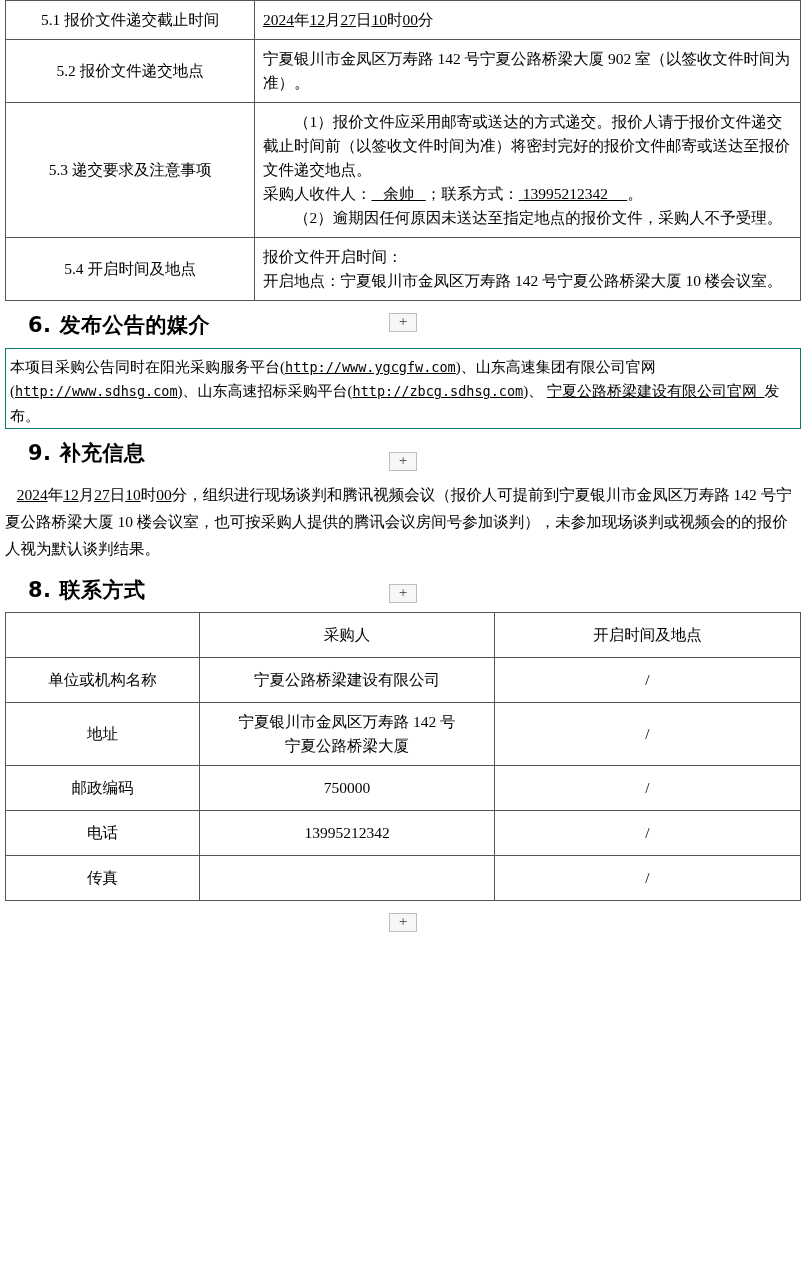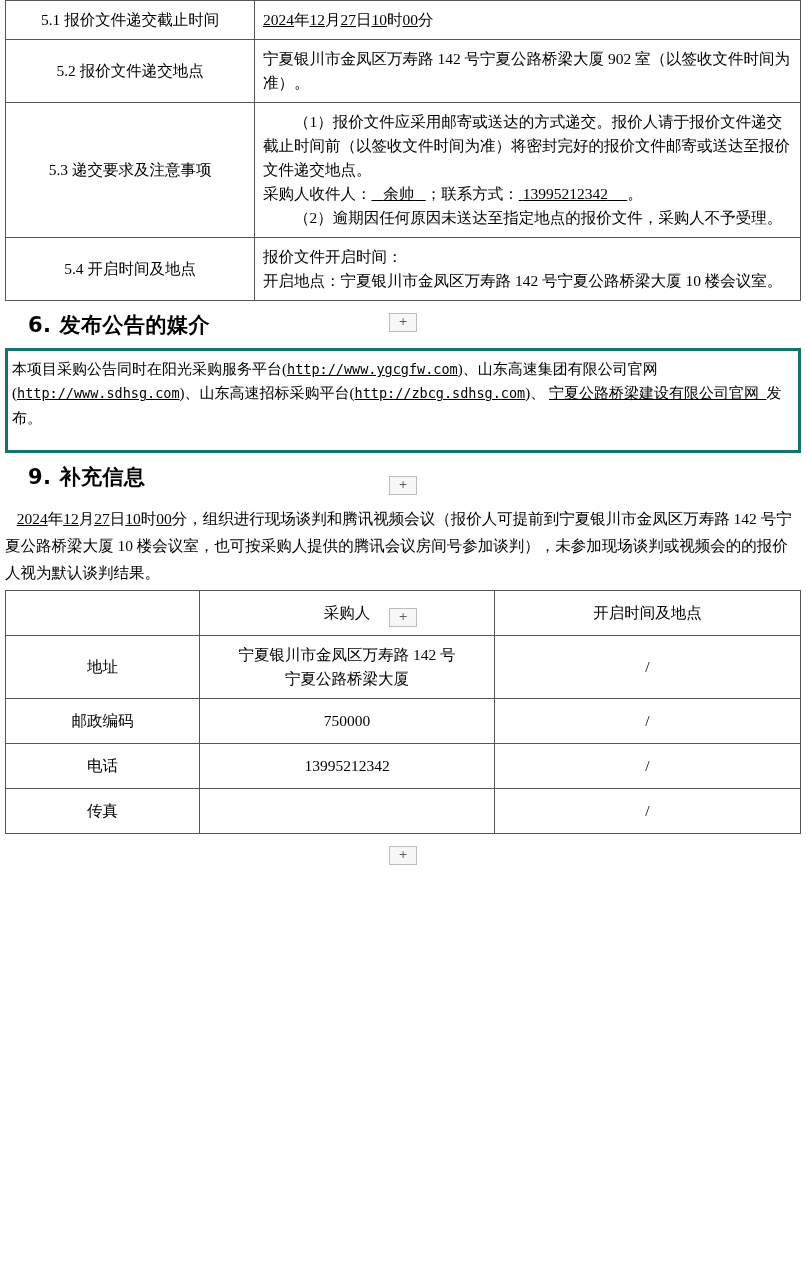--- a/index.html
+++ b/index.html
@@ -49,25 +49,25 @@
     text-align: left;
   }
   .u {
     text-decoration: underline;
     white-space: pre;
   }
   .indent2 {
     text-indent: 2em;
   }
   .notice-box {
-    border: 3px solid #0f766e;
+    border: 1px solid #0f766e;
     width: 796px;
     margin: 9px 5px;
     box-sizing: border-box;
-    padding: 6px 4px 20px 4px;
+    padding: 6px 4px 0 4px;
     font-size: 15px;
     line-height: 1.62;
   }
   .mono {
     font-family: "DejaVu Sans Mono", "Liberation Mono", monospace;
     font-size: 13.5px;
   }
   .plain-para {
     width: 796px;
     margin: 0 5px;
@@ -165,29 +165,35 @@
   <h2 class="section-title">9. 补充信息</h2>
 
   <div class="plain-para">
     &nbsp;&nbsp;&nbsp;<span class="u">2024</span><span>年</span><span class="u">12</span><span>月</span><span class="u">27</span><span>日</span><span class="u">10</span><span>时</span><span class="u">00</span><span>分</span><span>，组织进行现场谈判和腾讯视频会议（报价人可提前到宁夏银川市金凤区万寿路 142 号宁夏公路桥梁大厦 10 楼会议室，也可按采购人提供的腾讯会议房间号参加谈判），未参加现场谈判或视频会的的报价人视为默认谈判结果。</span>
   </div>
 
   <div class="rel">
     <div class="plus-btn" style="top:18px;">+</div>
   </div>
 
+  <h2 class="section-title">8. 联系方式</h2>
 
   <table class="doc contact">
     <tbody>
       <tr>
         <td class="c1 hdr"></td>
         <td class="c2 hdr">采购人</td>
         <td class="c3 hdr">开启时间及地点</td>
       </tr>
       <tr>
+        <td class="c1">单位或机构名称</td>
+        <td class="c2 big">宁夏公路桥梁建设有限公司</td>
+        <td class="c3">/</td>
+      </tr>
+      <tr>
         <td class="c1">地址</td>
         <td class="c2" style="white-space:pre-line;">宁夏银川市金凤区万寿路 142 号
 宁夏公路桥梁大厦</td>
         <td class="c3">/</td>
       </tr>
       <tr>
         <td class="c1">邮政编码</td>
         <td class="c2">750000</td>
         <td class="c3">/</td>
       </tr>

